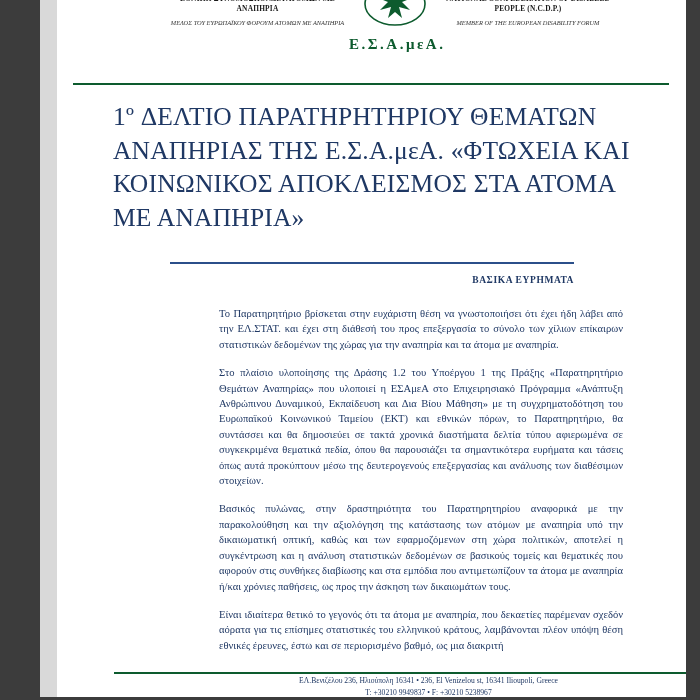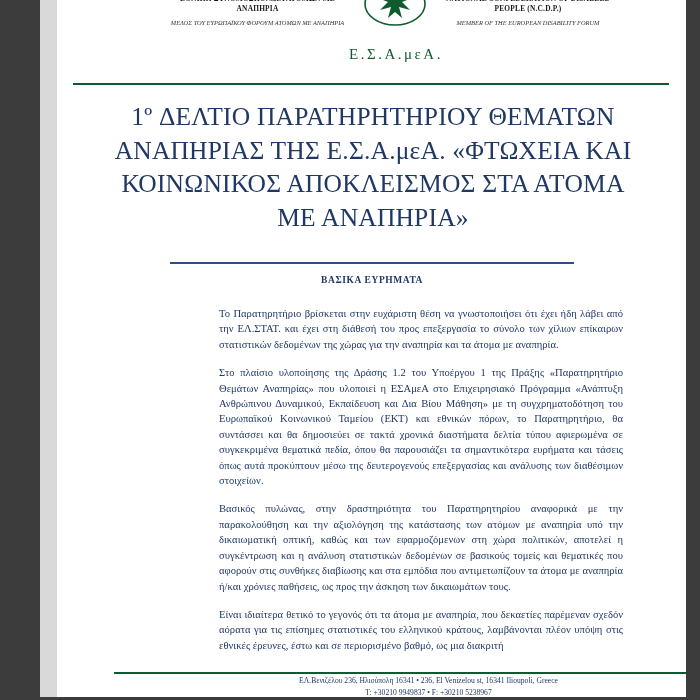--- a/index.html
+++ b/index.html
@@ -78,56 +78,55 @@
     height: 86px;
     text-align: center;
   }
   .lh-logo .eagle {
     font-size: 40px;
     line-height: 42px;
     color: #0d5b2e;
   }
   .lh-logo .acronym {
     font-size: 15px;
-    font-weight: normal;
+    font-weight: bold;
     color: #0d5b2e;
     letter-spacing: 2.5px;
-    margin-top: 12px;
+    margin-top: 2px;
   }
   .rule-green {
     position: absolute;
     left: 16px; top: 83px;
     width: 596px; height: 2px;
     background: #0d5b2e;
   }
 
   
   .title {
     position: absolute;
     left: 56px; top: 100px;
     width: 520px;
-    text-align: center;
     color: #1f3864;
     font-size: 25.5px;
     line-height: 33.5px;
     font-weight: normal;
     letter-spacing: 0.2px;
   }
   .rule-blue {
     position: absolute;
     left: 113px; top: 262px;
     width: 404px; height: 2px;
     background: #2b4f8a;
   }
 
   .subheading {
     position: absolute;
     left: 113px; top: 275px;
     width: 404px;
-    text-align: center;
+    text-align: right;
     color: #1f3864;
     font-size: 9.5px;
     font-weight: bold;
     letter-spacing: 0.6px;
   }
 
   
   .body-text {
     position: absolute;
     left: 162px; top: 298px;
@@ -199,21 +198,21 @@
     <div class="title">1º ΔΕΛΤΙΟ ΠΑΡΑΤΗΡΗΤΗΡΙΟΥ ΘΕΜΑΤΩΝ ΑΝΑΠΗΡΙΑΣ ΤΗΣ Ε.Σ.Α.μεΑ. «ΦΤΩΧΕΙΑ ΚΑΙ ΚΟΙΝΩΝΙΚΟΣ ΑΠΟΚΛΕΙΣΜΟΣ ΣΤΑ ΑΤΟΜΑ ΜΕ ΑΝΑΠΗΡΙΑ»</div>
 
     <div class="rule-blue"></div>
 
     <div class="subheading">ΒΑΣΙΚΑ ΕΥΡΗΜΑΤΑ</div>
 
     <div class="body-text">
       <p>Το Παρατηρητήριο βρίσκεται στην ευχάριστη θέση να γνωστοποιήσει ότι έχει ήδη λάβει από την ΕΛ.ΣΤΑΤ. και έχει στη διάθεσή του προς επεξεργασία το σύνολο των χίλιων επίκαιρων στατιστικών δεδομένων της χώρας για την αναπηρία και τα άτομα με αναπηρία.</p>
       <p>Στο πλαίσιο υλοποίησης της Δράσης 1.2 του Υποέργου 1 της Πράξης «Παρατηρητήριο Θεμάτων Αναπηρίας» που υλοποιεί η ΕΣΑμεΑ στο Επιχειρησιακό Πρόγραμμα «Ανάπτυξη Ανθρώπινου Δυναμικού, Εκπαίδευση και Δια Βίου Μάθηση» με τη συγχρηματοδότηση του Ευρωπαϊκού Κοινωνικού Ταμείου (ΕΚΤ) και εθνικών πόρων, το Παρατηρητήριο, θα συντάσσει και θα δημοσιεύει σε τακτά χρονικά διαστήματα δελτία τύπου αφιερωμένα σε συγκεκριμένα θεματικά πεδία, όπου θα παρουσιάζει τα σημαντικότερα ευρήματα και τάσεις όπως αυτά προκύπτουν μέσω της δευτερογενούς επεξεργασίας και ανάλυσης των διαθέσιμων στοιχείων.</p>
       <p>Βασικός πυλώνας, στην δραστηριότητα του Παρατηρητηρίου αναφορικά με την παρακολούθηση και την αξιολόγηση της κατάστασης των ατόμων με αναπηρία υπό την δικαιωματική οπτική, καθώς και των εφαρμοζόμενων στη χώρα πολιτικών, αποτελεί η συγκέντρωση και η ανάλυση στατιστικών δεδομένων σε βασικούς τομείς και θεματικές που αφορούν στις συνθήκες διαβίωσης και στα εμπόδια που αντιμετωπίζουν τα άτομα με αναπηρία ή/και χρόνιες παθήσεις, ως προς την άσκηση των δικαιωμάτων τους.</p>
-      <p>Είναι ιδιαίτερα θετικό το γεγονός ότι τα άτομα με αναπηρία, που δεκαετίες παρέμεναν σχεδόν αόρατα για τις επίσημες στατιστικές του ελληνικού κράτους, λαμβάνονται πλέον υπόψη στις εθνικές έρευνες, έστω και σε περιορισμένο βαθμό, ως μια διακριτή</p>
+      <p>Είναι ιδιαίτερα θετικό το γεγονός ότι τα άτομα με αναπηρία, που δεκαετίες παρέμεναν σχεδόν αόρατα για τις επίσημες στατιστικές του ελληνικού κράτους, λαμβάνονται πλέον υπόψη θέση εθνικές έρευνες, έστω και σε περιορισμένο βαθμό, ως μια διακριτή</p>
     </div>
 
     <div class="footer-rule"></div>
     <div class="footer">
       <div class="l1">ΕΛ.Βενιζέλου 236, Ηλιούπολη 16341 • 236, El Venizelou st, 16341 Ilioupoli, Greece</div>
       <div class="l2">T: +30210 9949837 • F: +30210 5238967</div>
     </div>
   </div>
 
   <div class="frame-left"></div>

